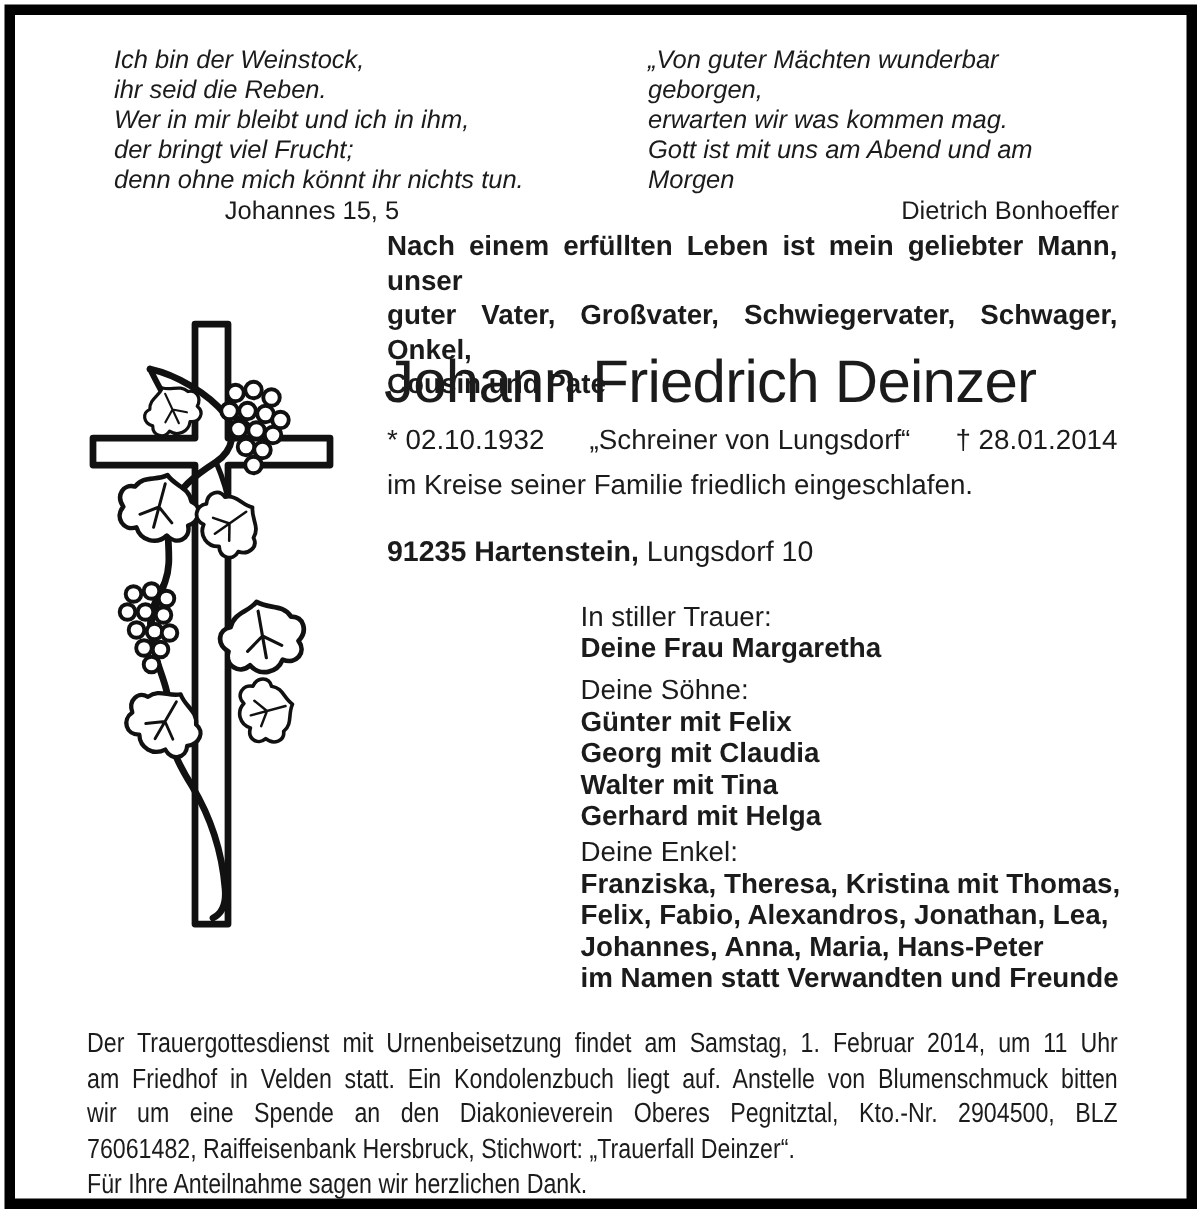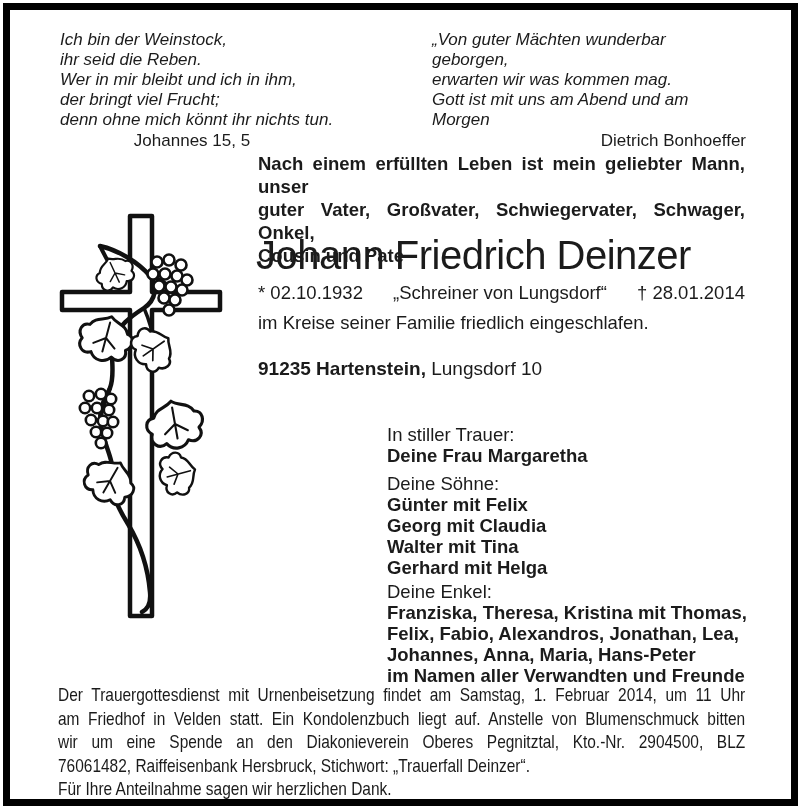--- a/index.html
+++ b/index.html
@@ -8,42 +8,42 @@
     font-family:"Liberation Sans","DejaVu Sans",sans-serif;
     color:#1b1b1b;-webkit-font-smoothing:antialiased;
   }
   .abs{position:absolute;}
   .frame{
     position:absolute;left:3px;top:3px;right:2px;bottom:0;
     border:7px solid #000;pointer-events:none;
   }
   
   .quote{font-size:17px;line-height:20px;font-style:italic;}
-  .quote-left{left:60px;top:30px;width:276px;}
+  .quote-left{left:76px;top:30px;width:276px;}
   .quote-right{left:432px;top:30px;width:314px;}
   .q-attr{font-style:normal;margin-top:1px;}
   .q-attr-left{text-align:center;padding-right:12px;}
   .q-attr-right{text-align:right;padding-right:0;}
   
   .intro{left:258px;top:152px;width:487px;font-size:18.5px;line-height:23px;font-weight:bold;}
   .jl{text-align:justify;text-align-last:justify;white-space:normal;}
   .name{
     left:256px;top:233px;width:500px;margin:0;
     font-size:40px;font-weight:normal;letter-spacing:-0.5px;line-height:44px;
   }
   .dates{
     left:258px;top:282px;width:487px;font-size:18.5px;
     display:flex;justify-content:space-between;align-items:center;
   }
   .passing{left:258px;top:312px;width:487px;font-size:18.5px;}
   .address{left:258px;top:358px;width:487px;font-size:19px;}
   .address .b{font-weight:bold;}
   .address .r{margin-left:0.28em;}
   
-  .mourners{left:387px;top:400px;width:372px;font-size:18.5px;line-height:21px;margin-top:24px;}
+  .mourners{left:387px;top:400px;width:372px;font-size:18.5px;line-height:21px;}
   .mourners .gname{font-weight:bold;}
   .mg2{margin-top:7px;}
   .mg3{margin-top:3px;}
   
   .footer{left:58px;top:683px;width:690px;overflow:visible;}
   .condensed{
     width:822px;transform:scaleX(0.836);transform-origin:0 0;
     font-size:18.5px;line-height:23.5px;
   }
   
@@ -157,21 +157,21 @@
     <div class="gname">Günter mit Felix</div>
     <div class="gname">Georg mit Claudia</div>
     <div class="gname">Walter mit Tina</div>
     <div class="gname">Gerhard mit Helga</div>
   </div>
   <div class="mg3">
     <div class="glabel">Deine Enkel:</div>
     <div class="gname">Franziska, Theresa, Kristina mit Thomas,</div>
     <div class="gname">Felix, Fabio, Alexandros, Jonathan, Lea,</div>
     <div class="gname">Johannes, Anna, Maria, Hans-Peter</div>
-    <div class="gname">im Namen aller Verwandten und Freunde</div>
+    <div class="gname">im Namen statt Verwandten und Freunde</div>
   </div>
 </div>
 
 <div class="abs footer">
   <div class="condensed">
     <div class="jl">Der Trauergottesdienst mit Urnenbeisetzung findet am Samstag, 1. Februar 2014, um 11 Uhr</div>
     <div class="jl">am Friedhof in Velden statt. Ein Kondolenzbuch liegt auf. Anstelle von Blumenschmuck bitten</div>
     <div class="jl">wir um eine Spende an den Diakonieverein Oberes Pegnitztal, Kto.-Nr. 2904500, BLZ</div>
     <div>76061482, Raiffeisenbank Hersbruck, Stichwort: „Trauerfall Deinzer“.</div>
     <div>Für Ihre Anteilnahme sagen wir herzlichen Dank.</div>

